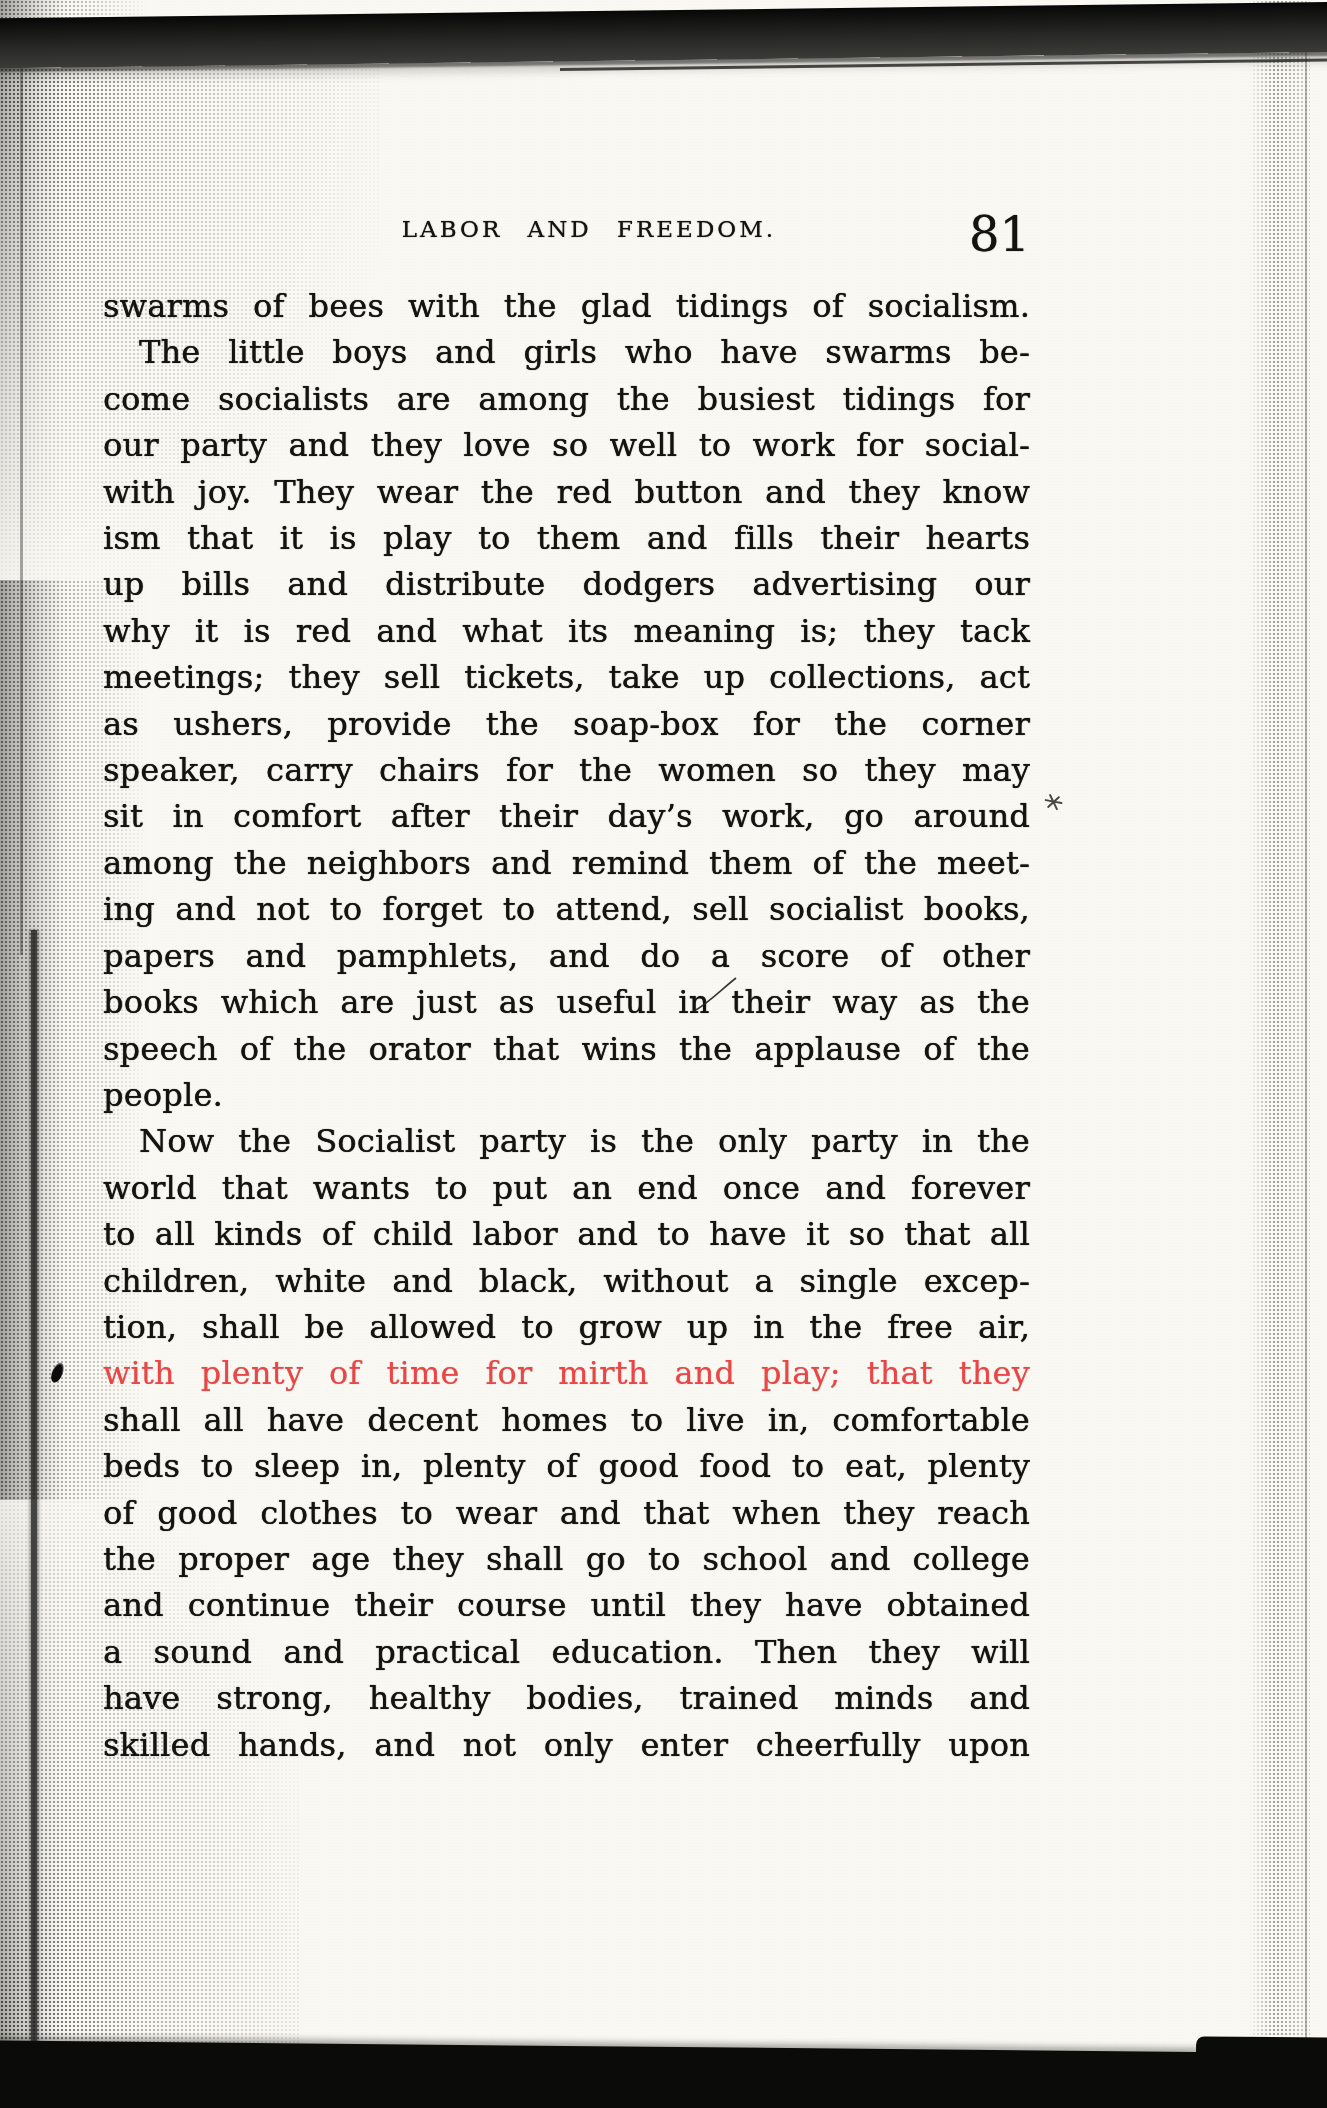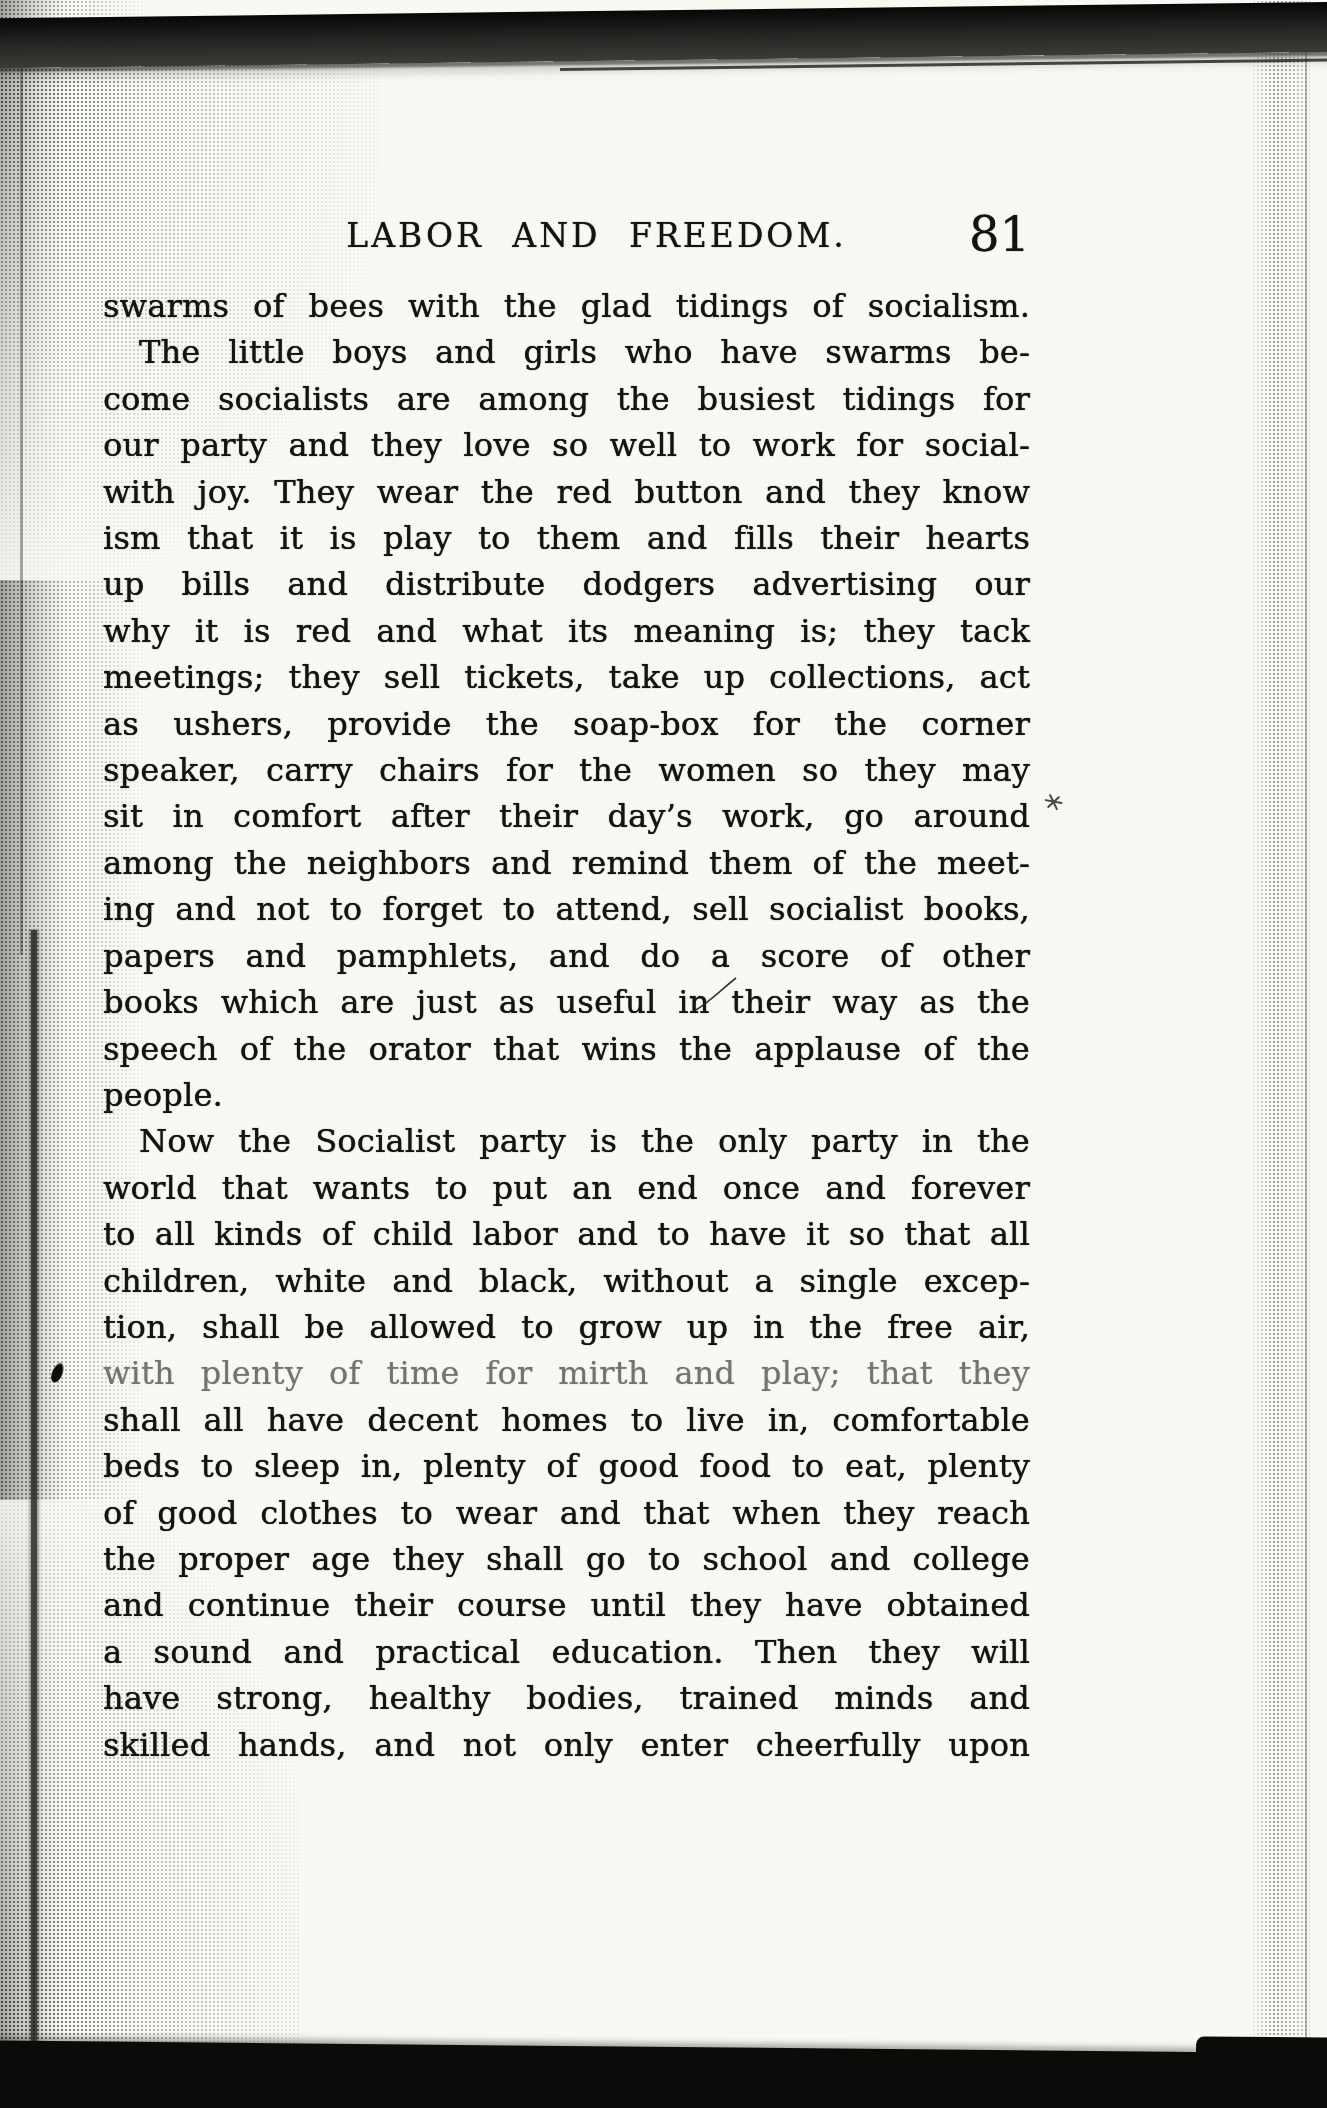--- a/index.html
+++ b/index.html
@@ -49,32 +49,32 @@
   .smudge{position:absolute;left:1042px;top:793px;opacity:.85;transform:rotate(14deg);}
   .ink-blob{position:absolute;left:52px;top:1362px;width:11px;height:21px;border-radius:50%;
     background:radial-gradient(ellipse at 50% 60%, #0c0c0b 55%, rgba(12,12,11,0) 80%);
     transform:rotate(22deg);}
   .pen-stroke{position:absolute;left:692px;top:977px;opacity:.9;}
   
   .content{position:absolute;left:103px;top:212px;width:927px;color:#14130f;}
   .header-row{position:relative;height:52px;}
   .running-title{
     position:absolute;left:50%;top:4px;transform:translateX(-44%);
-    font-size:33px;letter-spacing:3px;word-spacing:15px;white-space:nowrap;
+    font-size:23px;letter-spacing:3px;word-spacing:15px;white-space:nowrap;
     text-shadow:0 0 1px rgba(10,10,8,.8);}
   .page-number{position:absolute;right:0;top:-6px;font-size:48px;
     text-shadow:0 0 1px rgba(10,10,8,.8);}
   .body{margin-top:19px;font-size:32px;line-height:46.4px;}
   .line{
     text-align:justify;text-align-last:justify;
     letter-spacing:.2px;
     text-shadow:0 0 1px rgba(10,10,8,.8), .4px .4px 0 rgba(10,10,8,.45);}
   .line.indent{text-indent:36px;}
   .line.short{text-align-last:left;}
-  .line.faint{color:#737373;text-shadow:0 0 1px rgba(86,85,80,.5);}
+  .line.faint{color:#ef4444;text-shadow:0 0 1px rgba(86,85,80,.5);}
 </style>
 </head>
 <body>
 
 <div class="page-noise stipple-fine"></div>
 <div class="edge edge-left stipple"></div>
 <div class="edge corner-tl stipple"></div>
 <div class="edge corner-bl stipple"></div>
 <div class="edge edge-right stipple"></div>
 <div class="vline-a"></div>

